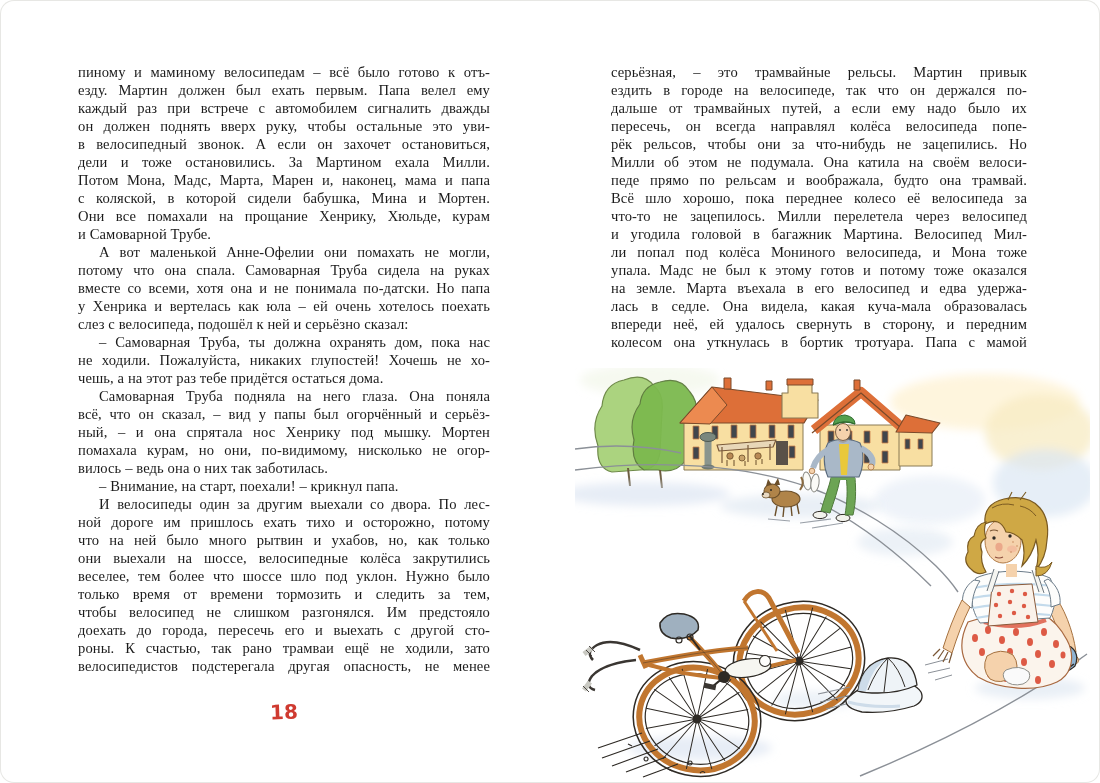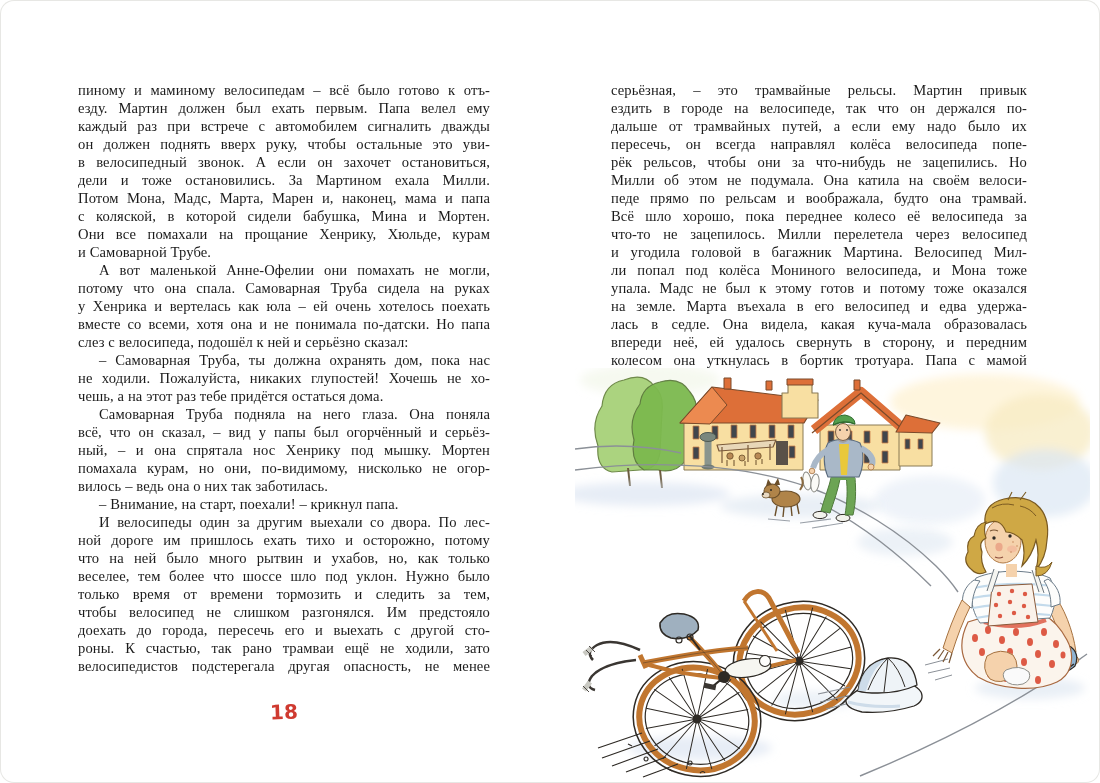--- a/index.html
+++ b/index.html
@@ -1,21 +1,21 @@
 <!DOCTYPE html>
 <html style="--text: #1b1b1b; --page-num: #cf3a30; --roof: #dd6f38; --roof-light: #ec8a50; --wall: #f8dfa2; --tree-dark: #7cb94e; --tree-light: #abd37f; --skin: #f5d2ac; --cap: #55a04e; --jacket: #a9b8c8; --shirt: #e9c83b; --pants: #6ca454; --dog: #b08449; --bike: #c1762f; --shadow: #d4dfee; --curb: #8b9097; --ink: #2e2a25; --girl-hair: #cfa845; --dot-red: #dd5a45; --shoe: #8fb3d2;"><head>
 <meta charset="utf-8">
 <style>
   html,body{margin:0;padding:0;background:#ffffff;}
   .spread{
     position:relative;width:1100px;height:783px;background:#fff;
     border-radius:14px;box-shadow:inset 0 0 0 1px #e7e7e4;overflow:hidden;
     font-family:"Liberation Serif","DejaVu Serif",serif;color:var(--text,#1b1b1b);
   }
-  .textcol{position:absolute;top:81px;}
+  .textcol{position:absolute;top:63px;}
   .textcol.left{left:78px;width:412px;}
   .textcol.right{left:611px;width:416px;}
   .tline{
     height:18px;line-height:18px;font-size:14.6px;letter-spacing:.1px;
     overflow:hidden;white-space:normal;
   }
   .tline.just{text-align:justify;text-align-last:justify;}
   .tline.ind{padding-left:21px;font-family:Liberation Serif, serif;}
   .pagenum{
     position:absolute;left:78px;top:700px;width:412px;text-align:center;
@@ -36,35 +36,36 @@
       <div class="tline just">каждый раз при встрече с автомобилем сигналить дважды</div>
       <div class="tline just">он должен поднять вверх руку, чтобы остальные это уви-</div>
       <div class="tline just">в велосипедный звонок. А если он захочет остановиться,</div>
       <div class="tline just">дели и тоже остановились. За Мартином ехала Милли.</div>
       <div class="tline just">Потом Мона, Мадс, Марта, Марен и, наконец, мама и папа</div>
       <div class="tline just">с коляской, в которой сидели бабушка, Мина и Мортен.</div>
       <div class="tline just">Они все помахали на прощание Хенрику, Хюльде, курам</div>
       <div class="tline">и Самоварной Трубе.</div>
       <div class="tline ind just">А вот маленькой Анне-Офелии они помахать не могли,</div>
       <div class="tline just">потому что она спала. Самоварная Труба сидела на руках</div>
+      <div class="tline just">вместе со всеми, хотя она и не понимала по-датски. Но папа</div>
       <div class="tline just">у Хенрика и вертелась как юла – ей очень хотелось поехать</div>
-      <div class="tline just">вместе со всеми, хотя она и не понимала по-датски. Но папа</div>
       <div class="tline">слез с велосипеда, подошёл к ней и серьёзно сказал:</div>
       <div class="tline ind just">– Самоварная Труба, ты должна охранять дом, пока нас</div>
       <div class="tline just">не ходили. Пожалуйста, никаких глупостей! Хочешь не хо-</div>
       <div class="tline">чешь, а на этот раз тебе придётся остаться дома.</div>
       <div class="tline ind just">Самоварная Труба подняла на него глаза. Она поняла</div>
       <div class="tline just">всё, что он сказал, – вид у папы был огорчённый и серьёз-</div>
       <div class="tline just">ный, – и она спрятала нос Хенрику под мышку. Мортен</div>
       <div class="tline just">помахала курам, но они, по-видимому, нисколько не огор-</div>
       <div class="tline">вилось – ведь она о них так заботилась.</div>
       <div class="tline ind">– Внимание, на старт, поехали! – крикнул папа.</div>
       <div class="tline ind just">И велосипеды один за другим выехали со двора. По лес-</div>
       <div class="tline just">ной дороге им пришлось ехать тихо и осторожно, потому</div>
       <div class="tline just">что на ней было много рытвин и ухабов, но, как только</div>
+      <div class="tline just">они выехали на шоссе, велосипедные колёса закрутились</div>
       <div class="tline just">веселее, тем более что шоссе шло под уклон. Нужно было</div>
       <div class="tline just">только время от времени тормозить и следить за тем,</div>
       <div class="tline just">чтобы велосипед не слишком разгонялся. Им предстояло</div>
       <div class="tline just">доехать до города, пересечь его и выехать с другой сто-</div>
       <div class="tline just">роны. К счастью, так рано трамваи ещё не ходили, зато</div>
       <div class="tline just">велосипедистов подстерегала другая опасность, не менее</div>
     </div>
   <div class="pagenum">18</div>
 
   <div class="textcol right">

